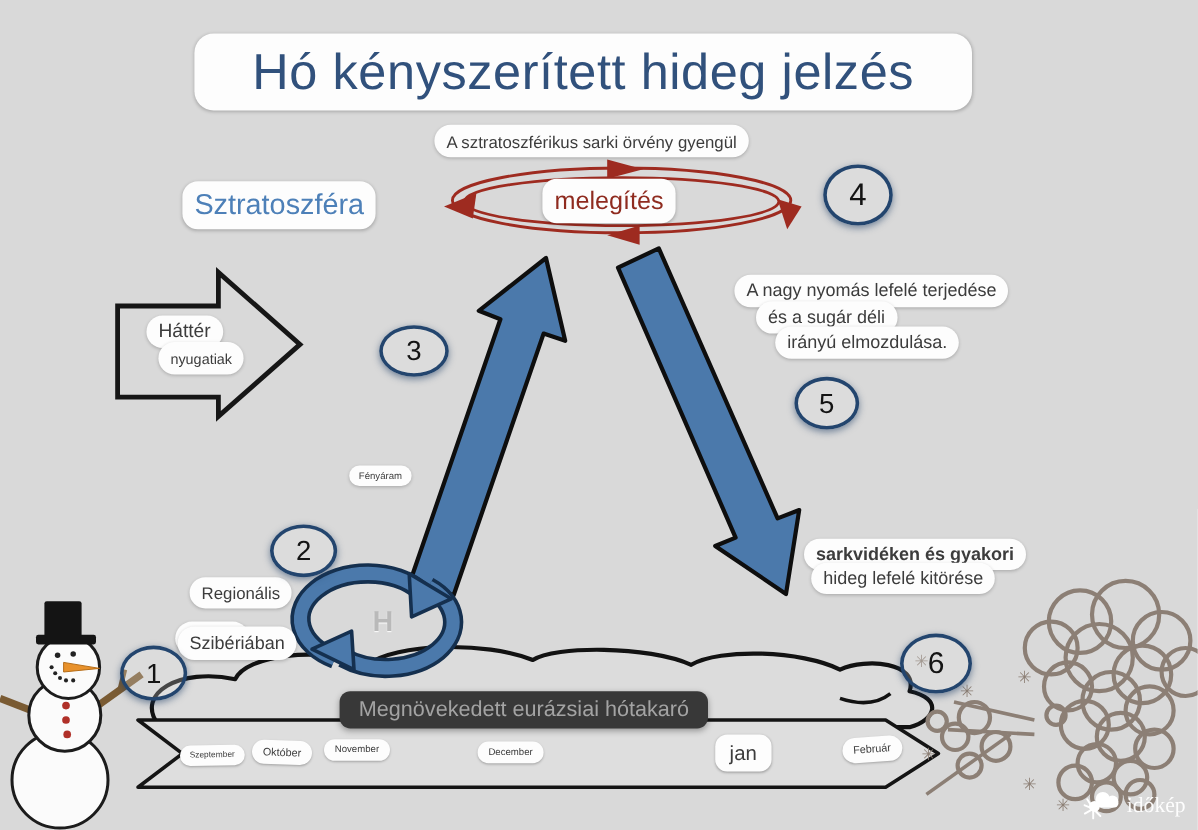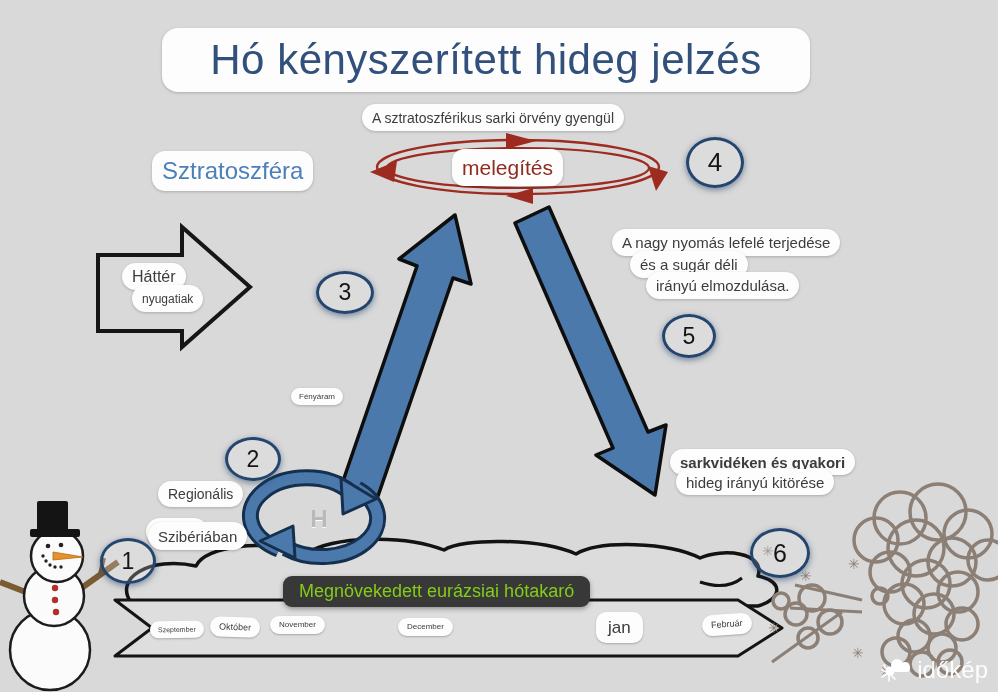--- a/index.html
+++ b/index.html
@@ -26,42 +26,42 @@
   .step {
     position:absolute; border:3.5px solid var(--ring_navy,#23456e);
     border-radius:50%; display:flex; align-items:center; justify-content:center;
     color:#141414; font-size:23px;
     box-shadow:0 2px 6px rgba(30,60,100,.55);
     background:rgba(232,232,232,.25);
   }
 
   .banner-dark {
     position:absolute; left:283px; top:576px; height:31px; padding:0 16px;
-    background:var(--banner_dark,#383838); color:#84cc16; border-radius:9px;
+    background:var(--banner_dark,#383838); color:#a3a3a3; border-radius:9px;
     display:flex; align-items:center; justify-content:center; font-size:18px;
     box-shadow:0 2px 5px rgba(0,0,0,.35); white-space:nowrap;
   }
 
   .month { border-radius:12px; box-shadow:0 1px 2px rgba(0,0,0,.25); }
   .m1 { left:150px; top:621px; height:17px; font-size:7px;  padding:0 8px; transform:rotate(-1deg); }
   .m2 { left:210px; top:617px; height:20px; font-size:9px;  padding:0 9px; transform:rotate(2deg); }
   .m3 { left:270px; top:616px; height:18px; font-size:8px;  padding:0 9px; }
   .m4 { left:398px; top:618px; height:18px; font-size:8px;  padding:0 9px; }
   .m5 { left:596px; top:612px; height:31px; font-size:17px; padding:0 12px; border-radius:10px; }
   .m6 { left:702px; top:614px; height:21px; font-size:9px;  padding:0 9px; transform:rotate(-4deg); }
 
   .h-symbol {
     position:absolute; left:306px; top:505px; width:26px; height:28px;
     color:#b9b9b9; font-size:24px; font-weight:bold; text-align:center; line-height:28px;
     text-shadow:0 1px 1px #fff;
   }
 
   .logo {
     position:absolute; right:10px; bottom:8px; display:flex; align-items:center;
-    gap:2px; color:rgba(255,255,255,.95); font-size:24px;
+    gap:2px; color:rgba(255,255,255,.95); font-size:18px;font-family:Liberation Serif, serif;
   }
   .flake { position:absolute; color:#8c7f75; font-size:14px; }
 </style>
 </head>
 <body>
 
 <div class="canvas">
 
   <svg class="layer" viewBox="0 0 998 692">
 
@@ -183,21 +183,21 @@
 
   <div class="pill" style="left:612px; top:229px; height:27px; font-size:15px;">A nagy nyomás lefelé terjedése</div>
   <div class="pill" style="left:630px; top:251px; height:27px; font-size:15px;">és a sugár déli</div>
   <div class="pill" style="left:646px; top:272px; height:27px; font-size:15px;">irányú elmozdulása.</div>
 
   <div class="pill" style="left:158px; top:481px; height:26px; font-size:14px;">Regionális</div>
   <div class="pill" style="left:146px; top:502px; height:28px; font-size:17px;margin-top:16px;">zavar</div>
   <div class="pill" style="left:148px; top:522px; height:28px; font-size:15px;">Szibériában</div>
 
   <div class="pill" style="left:670px; top:449px; height:26px; font-size:15px;font-weight:bold;">sarkvidéken és gyakori</div>
-  <div class="pill" style="left:676px; top:469px; height:26px; font-size:15px;">hideg irányú kitörése</div>
+  <div class="pill" style="left:676px; top:469px; height:26px; font-size:15px;">hideg lefelé kitörése</div>
 
 
   <div class="banner-dark">Megnövekedett eurázsiai hótakaró</div>
 
   <div class="h-symbol">H</div>
 
   <div class="step" style="left:100px; top:538px; width:50px; height:40px;">1</div>
   <div class="step" style="left:225px; top:437px; width:50px; height:38px;">2</div>
   <div class="step" style="left:316px; top:271px; width:52px; height:37px;">3</div>
   <div class="step" style="left:686px; top:137px; width:52px; height:45px; font-size:26px;">4</div>

